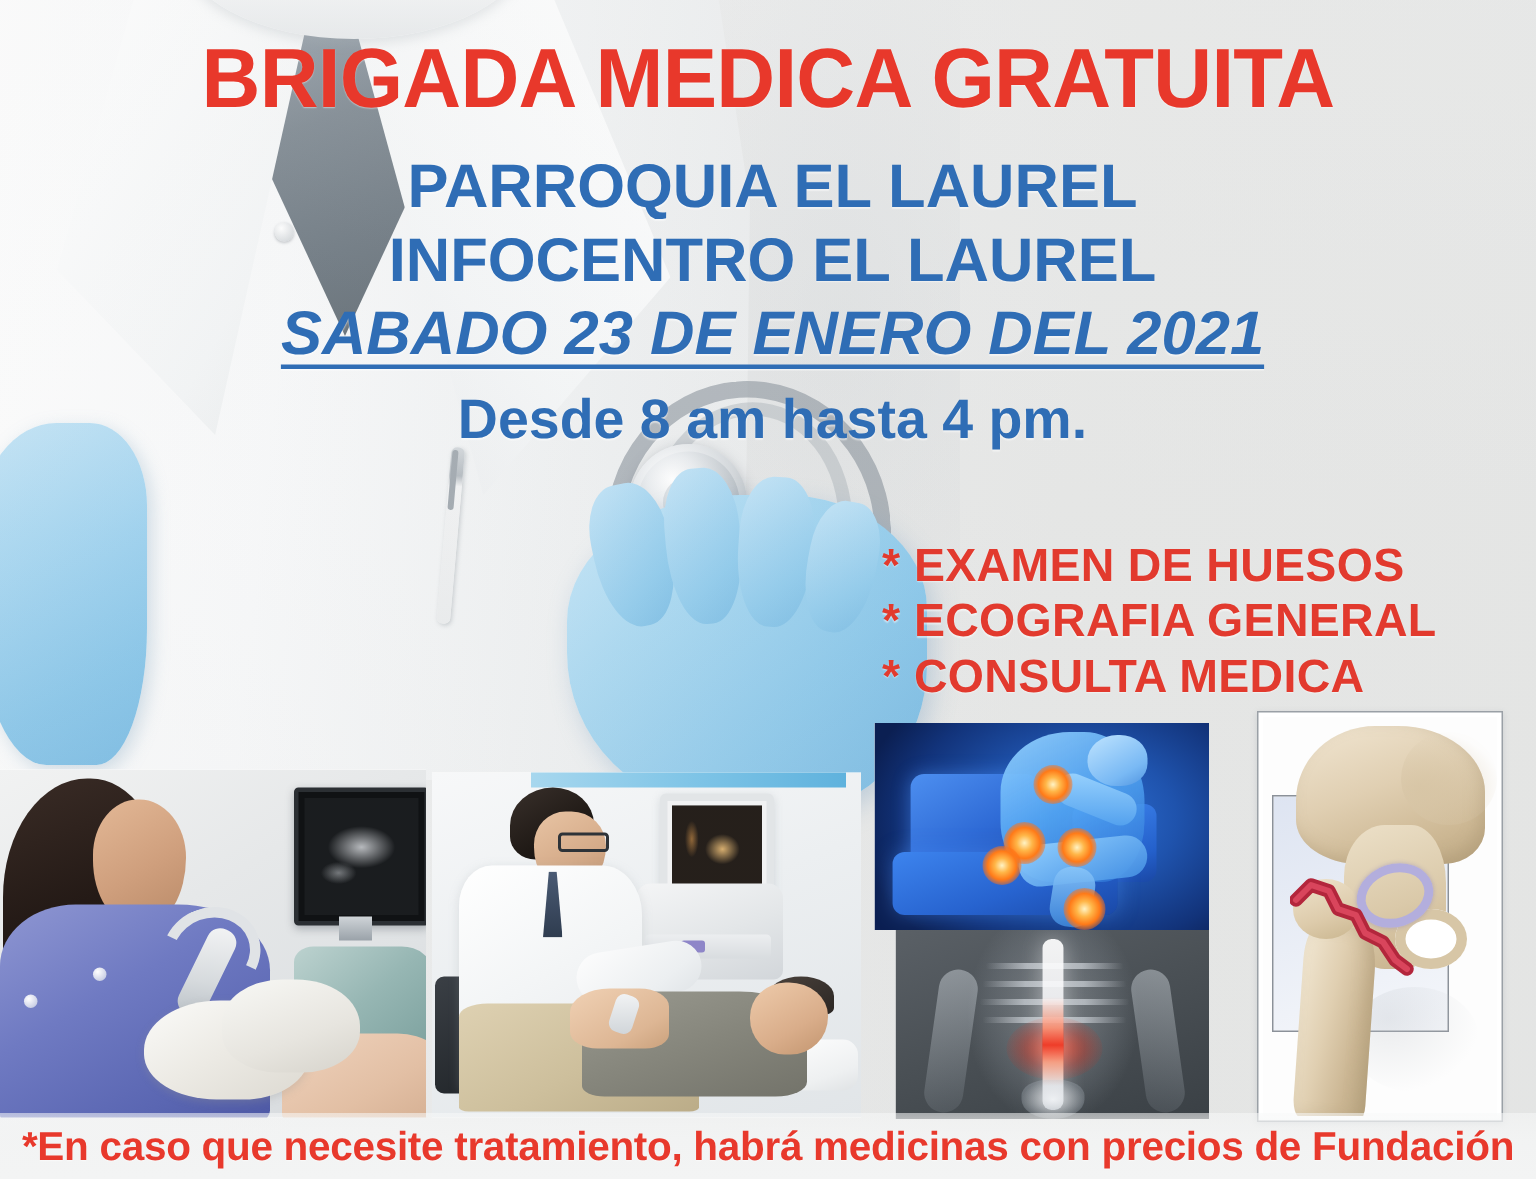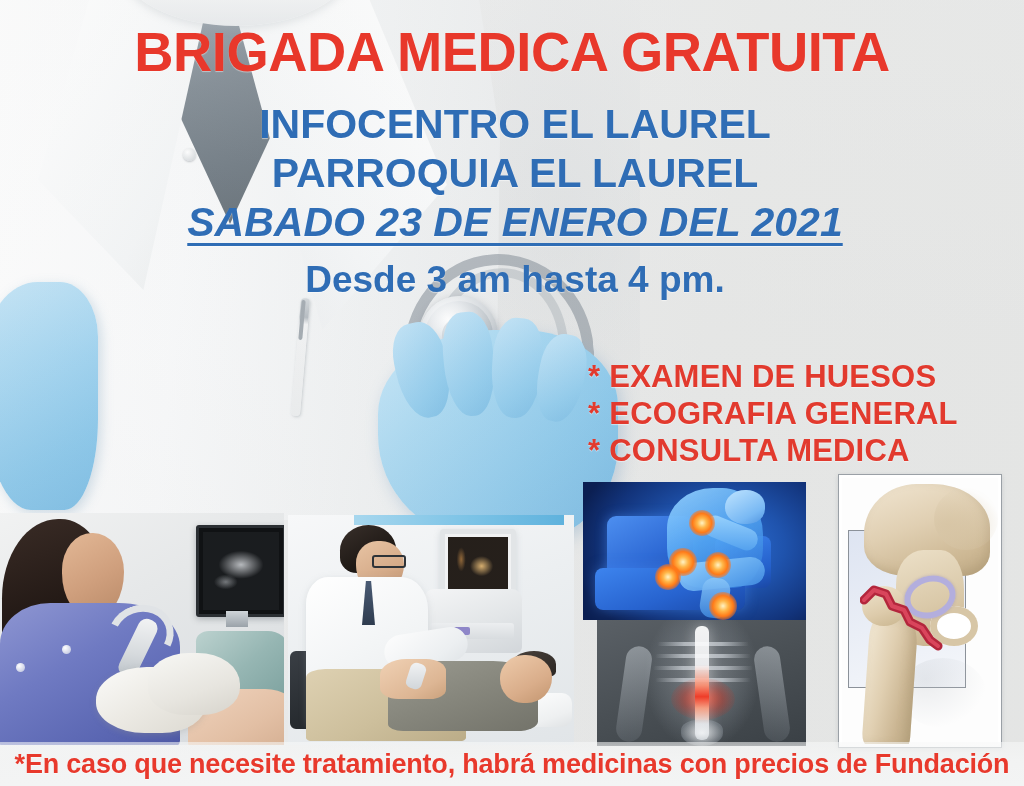--- a/index.html
+++ b/index.html
@@ -638,24 +638,24 @@
     <div class="glove-finger gf1"></div>
     <div class="glove-finger gf2"></div>
     <div class="glove-finger gf3"></div>
     <div class="glove-finger gf4"></div>
     <div class="bg-wash"></div>
   </div>
 
   <div class="headline">BRIGADA MEDICA GRATUITA</div>
 
   <div class="info-block">
+    <div class="info-line">PARROQUIA EL LAUREL</div>
     <div class="info-line">INFOCENTRO EL LAUREL</div>
-    <div class="info-line">PARROQUIA EL LAUREL</div>
     <div class="info-line underlined">SABADO 23 DE ENERO DEL 2021</div>
-    <div class="info-hours">Desde 3 am hasta 4 pm.</div>
+    <div class="info-hours">Desde 8 am hasta 4 pm.</div>
   </div>
 
   <div class="services">
     <div class="service-item">
       <span class="service-star">*</span><span>EXAMEN DE HUESOS</span>
     </div>
     <div class="service-item">
       <span class="service-star">*</span><span>ECOGRAFIA GENERAL</span>
     </div>
     <div class="service-item">

